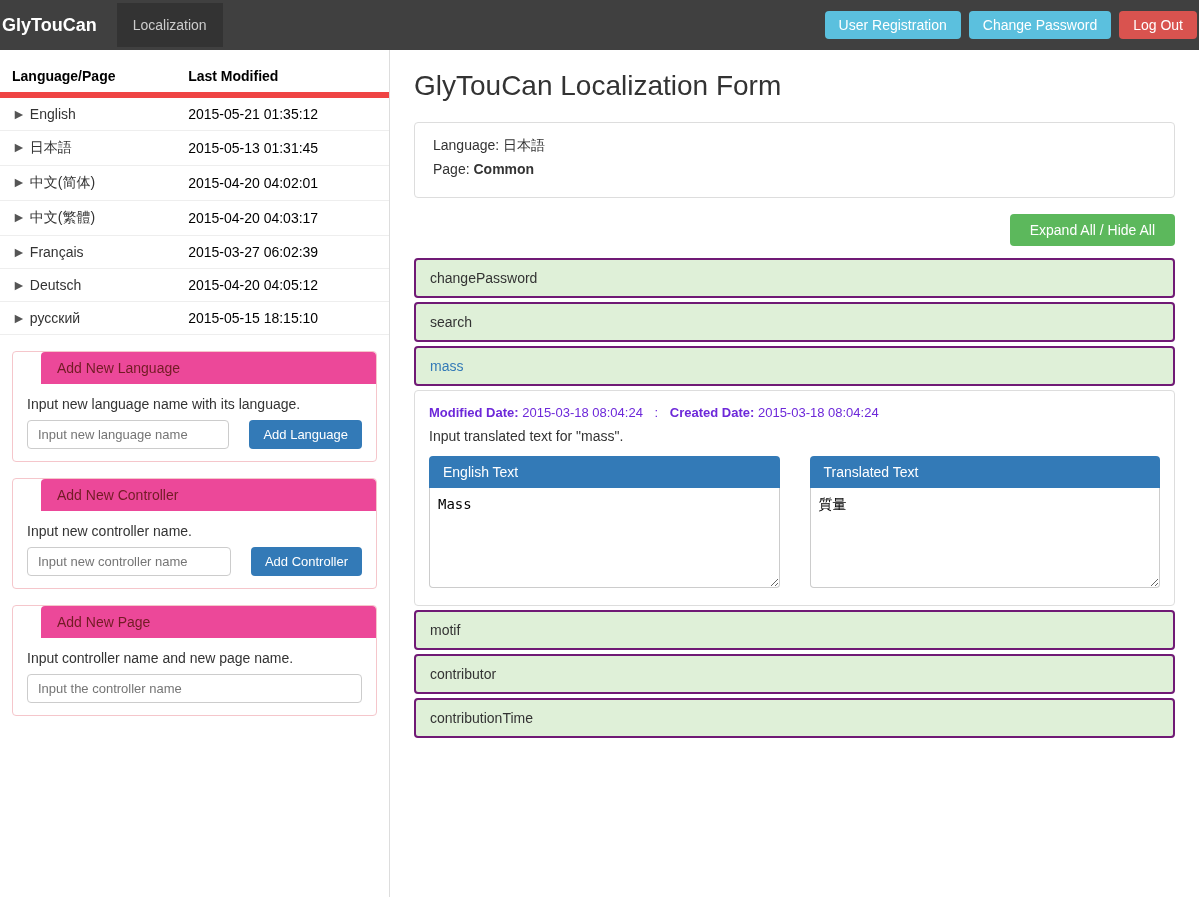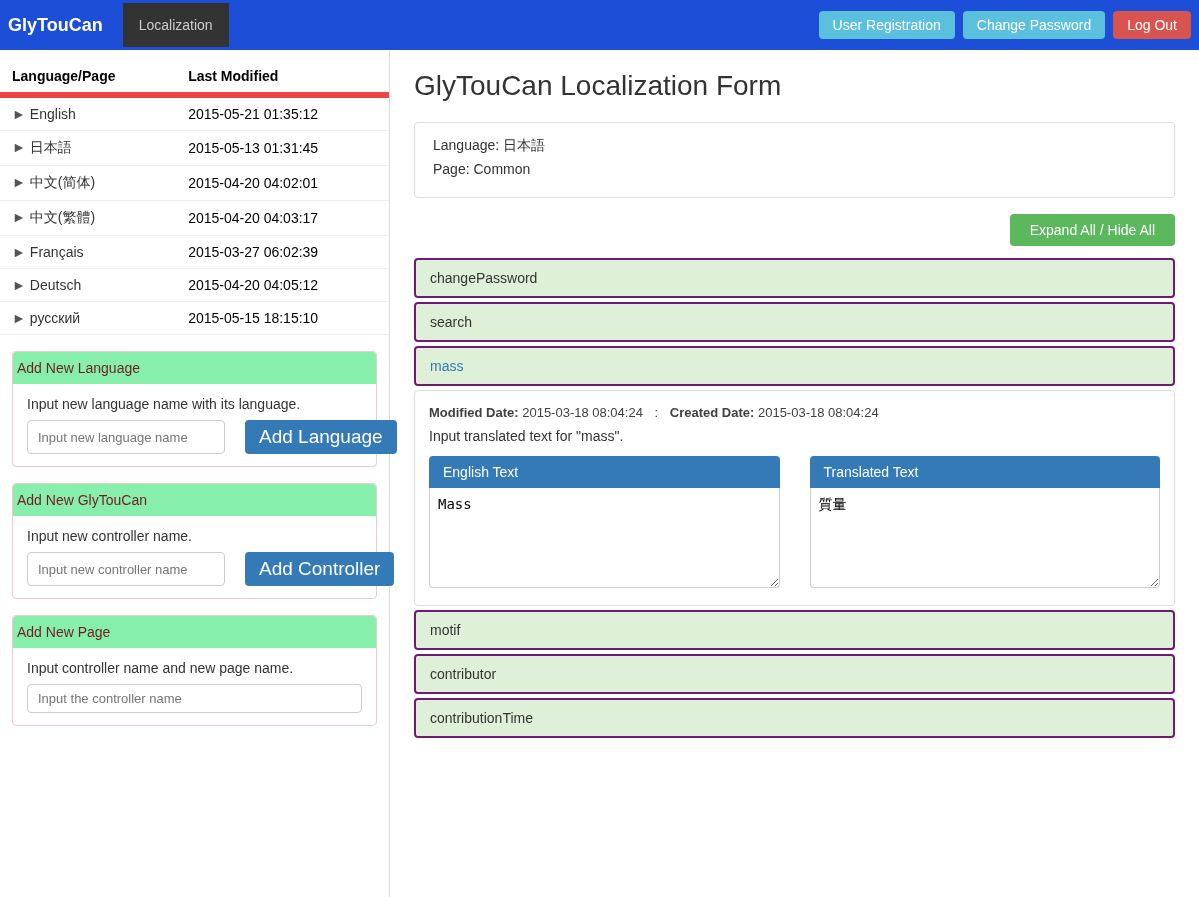--- a/index.html
+++ b/index.html
@@ -1,23 +1,23 @@
 <!DOCTYPE html>
 <html><head>
   <meta charset="utf-8">
   <style>
     * { box-sizing: border-box; margin: 0; padding: 0; }
     body { font-family: Arial, sans-serif; font-size: 14px; background: #fff; }
 
     
     .navbar {
-      background: #1d4ed8;
+      background: #404040;
       display: flex;
       align-items: center;
-      padding: 0 8px;
+      padding: 0 2px;
       height: 50px;
     }
     .navbar-brand {
       color: #fff;
       font-size: 18px;
       font-weight: bold;
       margin-right: 20px;
     }
     .navbar-item {
       color: #ccc;
@@ -73,25 +73,26 @@
 
     
     .add-box {
       margin: 16px 12px;
       border: 1px solid #f5c6cb;
       border-radius: 4px;
       padding: 0;
       background: #fff;
     }
     .add-box-header {
-      background: #86efac;
-      padding: 8px 4px;
+      background: #ec4899;
+      padding: 8px 16px;
       font-size: 14px;
       color: #721c24;
       border-radius: 4px 4px 0 0;
+      margin-left: 28px;
     }
     .add-box-body {
       padding: 12px 14px;
     }
     .add-box-body p {
       margin-bottom: 8px;
       color: #333;
     }
     .add-box-row {
       display: flex;
@@ -105,21 +106,21 @@
       font-size: 13px;
       color: #999;
     }
     .btn-add {
       padding: 6px 14px;
       background: #337ab7;
       color: #fff;
       border: none;
       border-radius: 4px;
       cursor: pointer;
-      font-size: 19px;
+      font-size: 13px;
       white-space: nowrap;
       text-align: right;
     }
 
     
     .content {
       flex: 1;
       padding: 20px 24px;
     }
     .content-title {
@@ -131,21 +132,21 @@
 
     
     .info-box {
       border: 1px solid #ddd;
       border-radius: 4px;
       padding: 14px 18px;
       margin-bottom: 16px;
       color: #333;
     }
     .info-box p { margin-bottom: 6px; font-size: 14px; }
-    .info-box strong { font-weight: normal; text-align: center; }
+    .info-box strong { font-weight: bold; text-align: center; }
 
     
     .expand-btn {
       background: #5cb85c;
       color: #fff;
       border: none;
       border-radius: 4px;
       padding: 8px 20px;
       font-size: 14px;
       cursor: pointer;
@@ -175,21 +176,21 @@
 
     
     .section-body {
       border: 1px solid #ddd;
       border-radius: 4px;
       padding: 14px;
       margin-bottom: 4px;
     }
     .section-meta {
       font-size: 13px;
-      color: #404040;
+      color: #6d28d9;
       margin-bottom: 8px;
     }
     .section-meta .colon { margin: 0 8px; }
     .input-prompt {
       font-size: 14px;
       margin-bottom: 12px;
       color: #333;
     }
     .translation-grid {
       display: flex;
@@ -275,21 +276,21 @@
       <div class="add-box-body">
         <p>Input new language name with its language.</p>
         <div class="add-box-row">
           <input type="text" placeholder="Input new language name" style="">
           <button class="btn-add">Add Language</button>
         </div>
       </div>
     </div>
 
     <div class="add-box">
-      <div class="add-box-header">Add New GlyTouCan</div>
+      <div class="add-box-header">Add New Controller</div>
       <div class="add-box-body">
         <p>Input new controller name.</p>
         <div class="add-box-row">
           <input type="text" placeholder="Input new controller name" style="">
           <button class="btn-add">Add Controller</button>
         </div>
       </div>
     </div>
 
     <div class="add-box">

